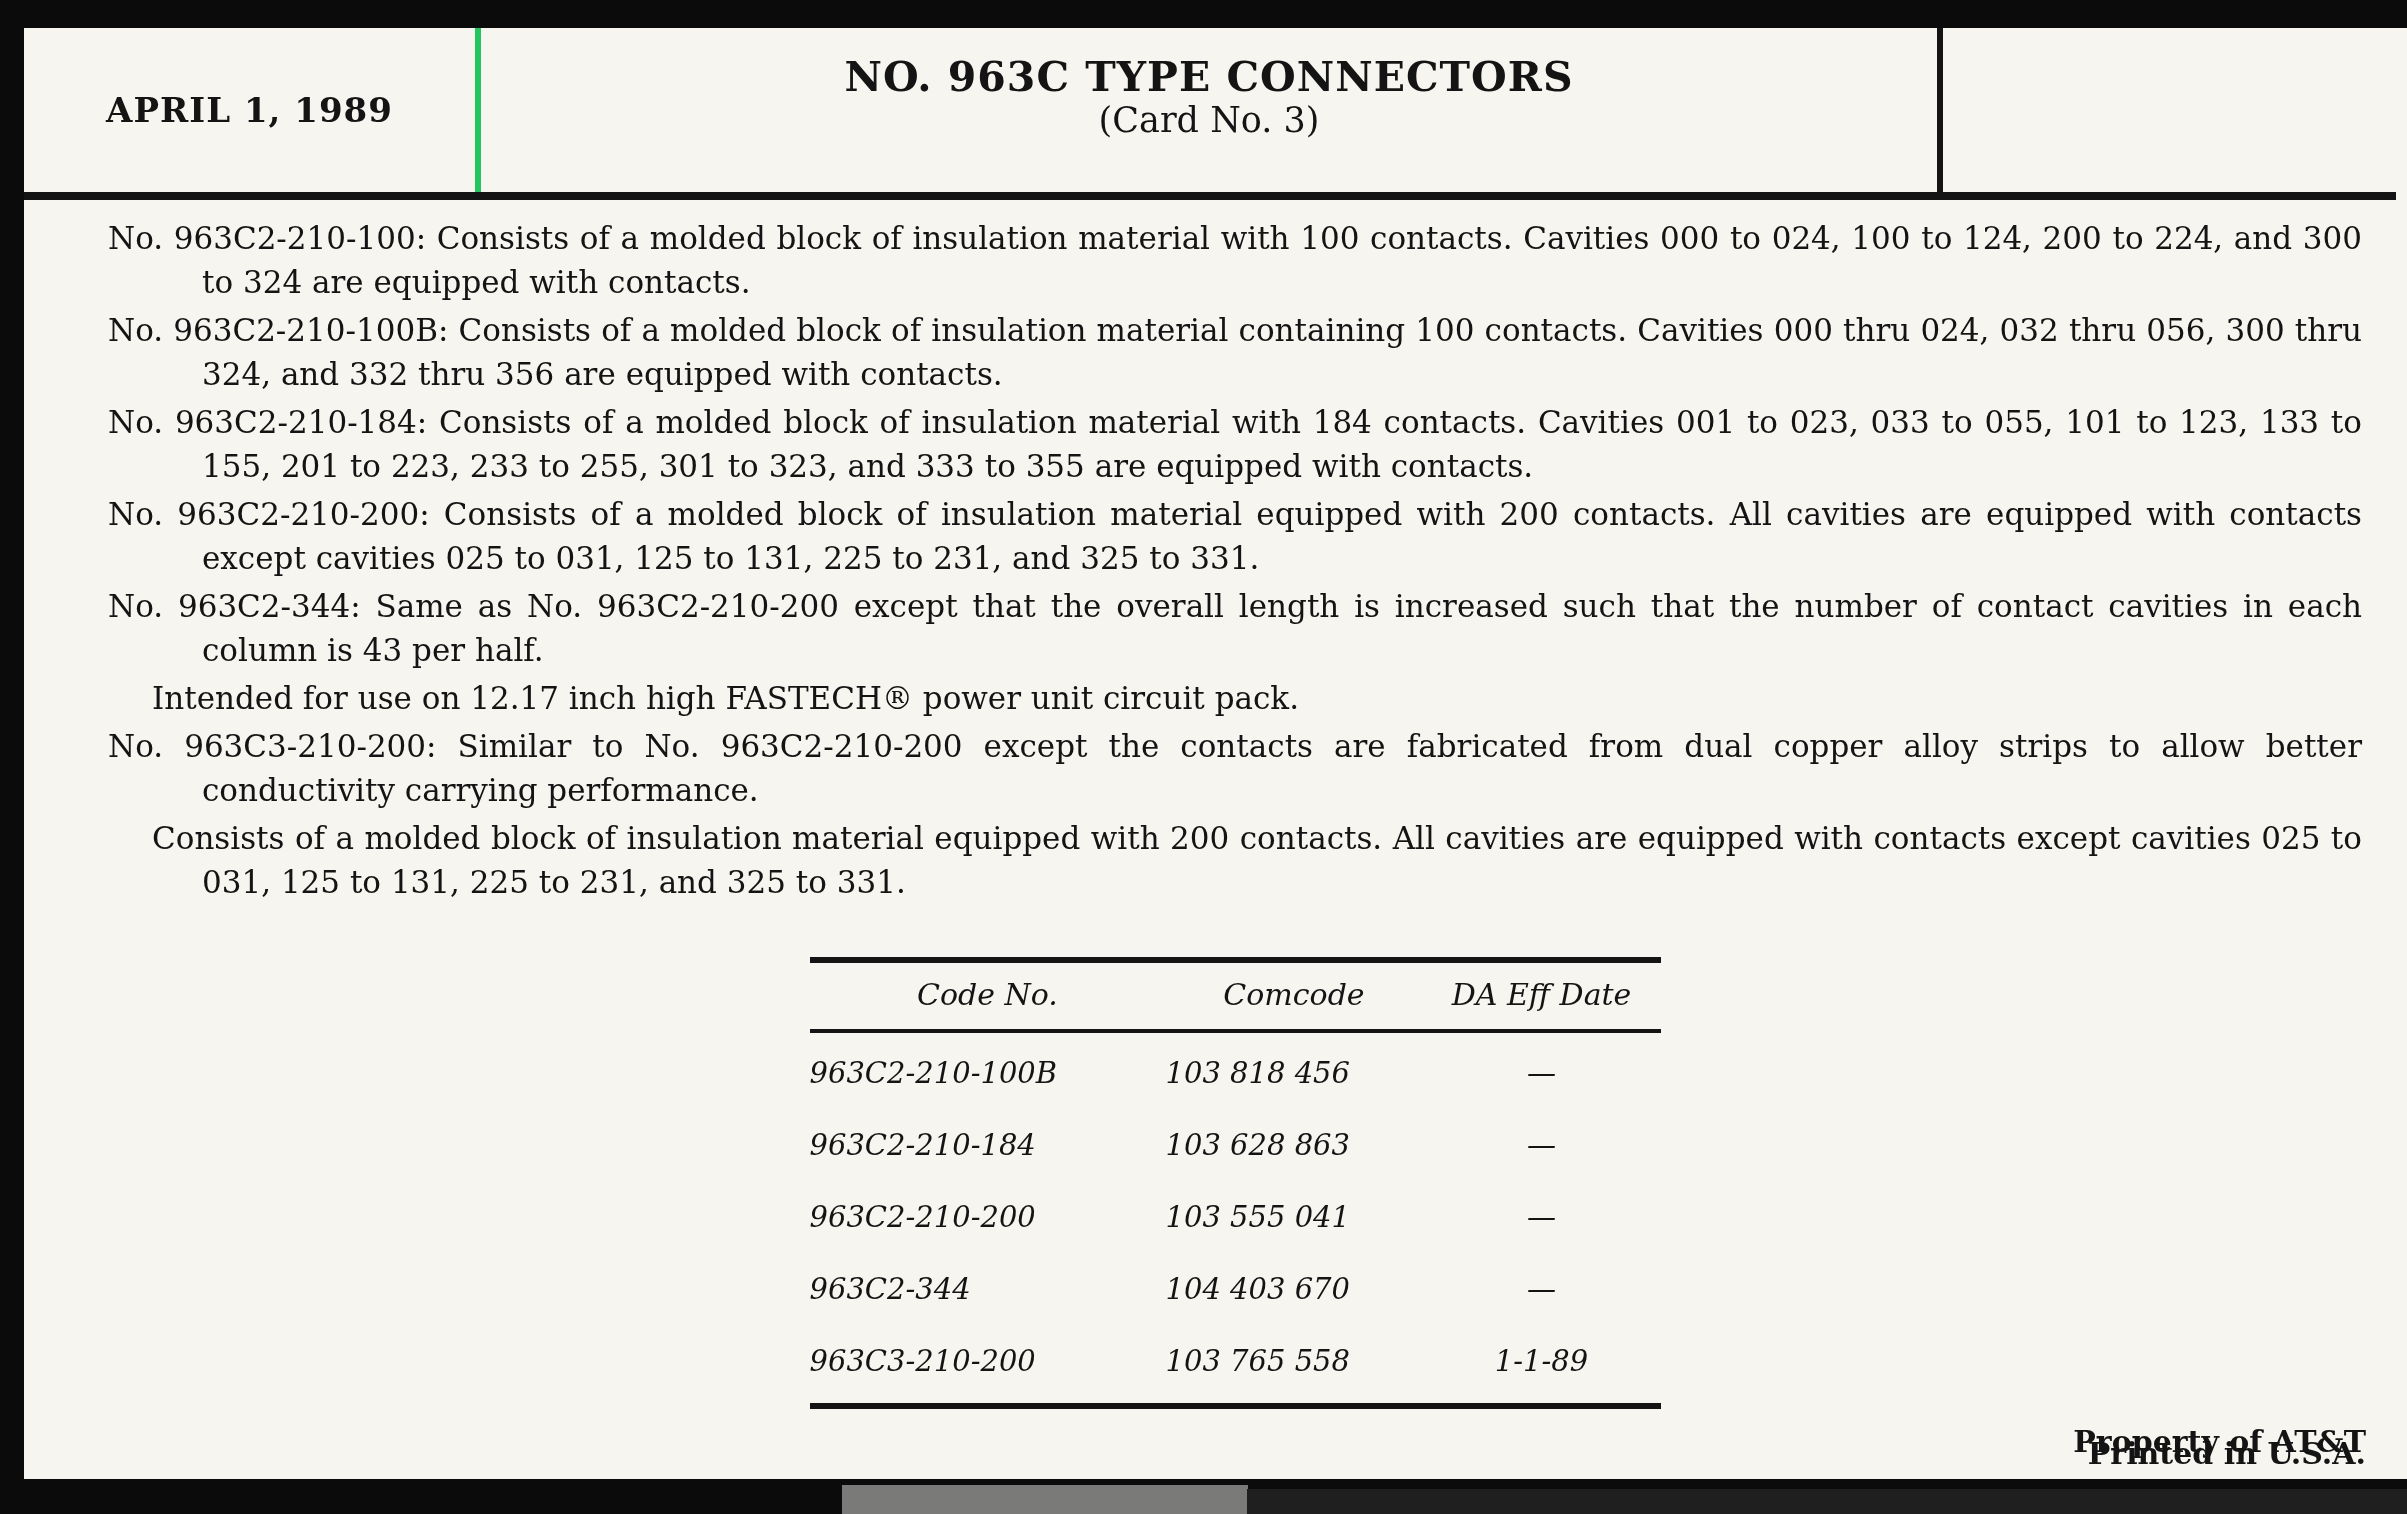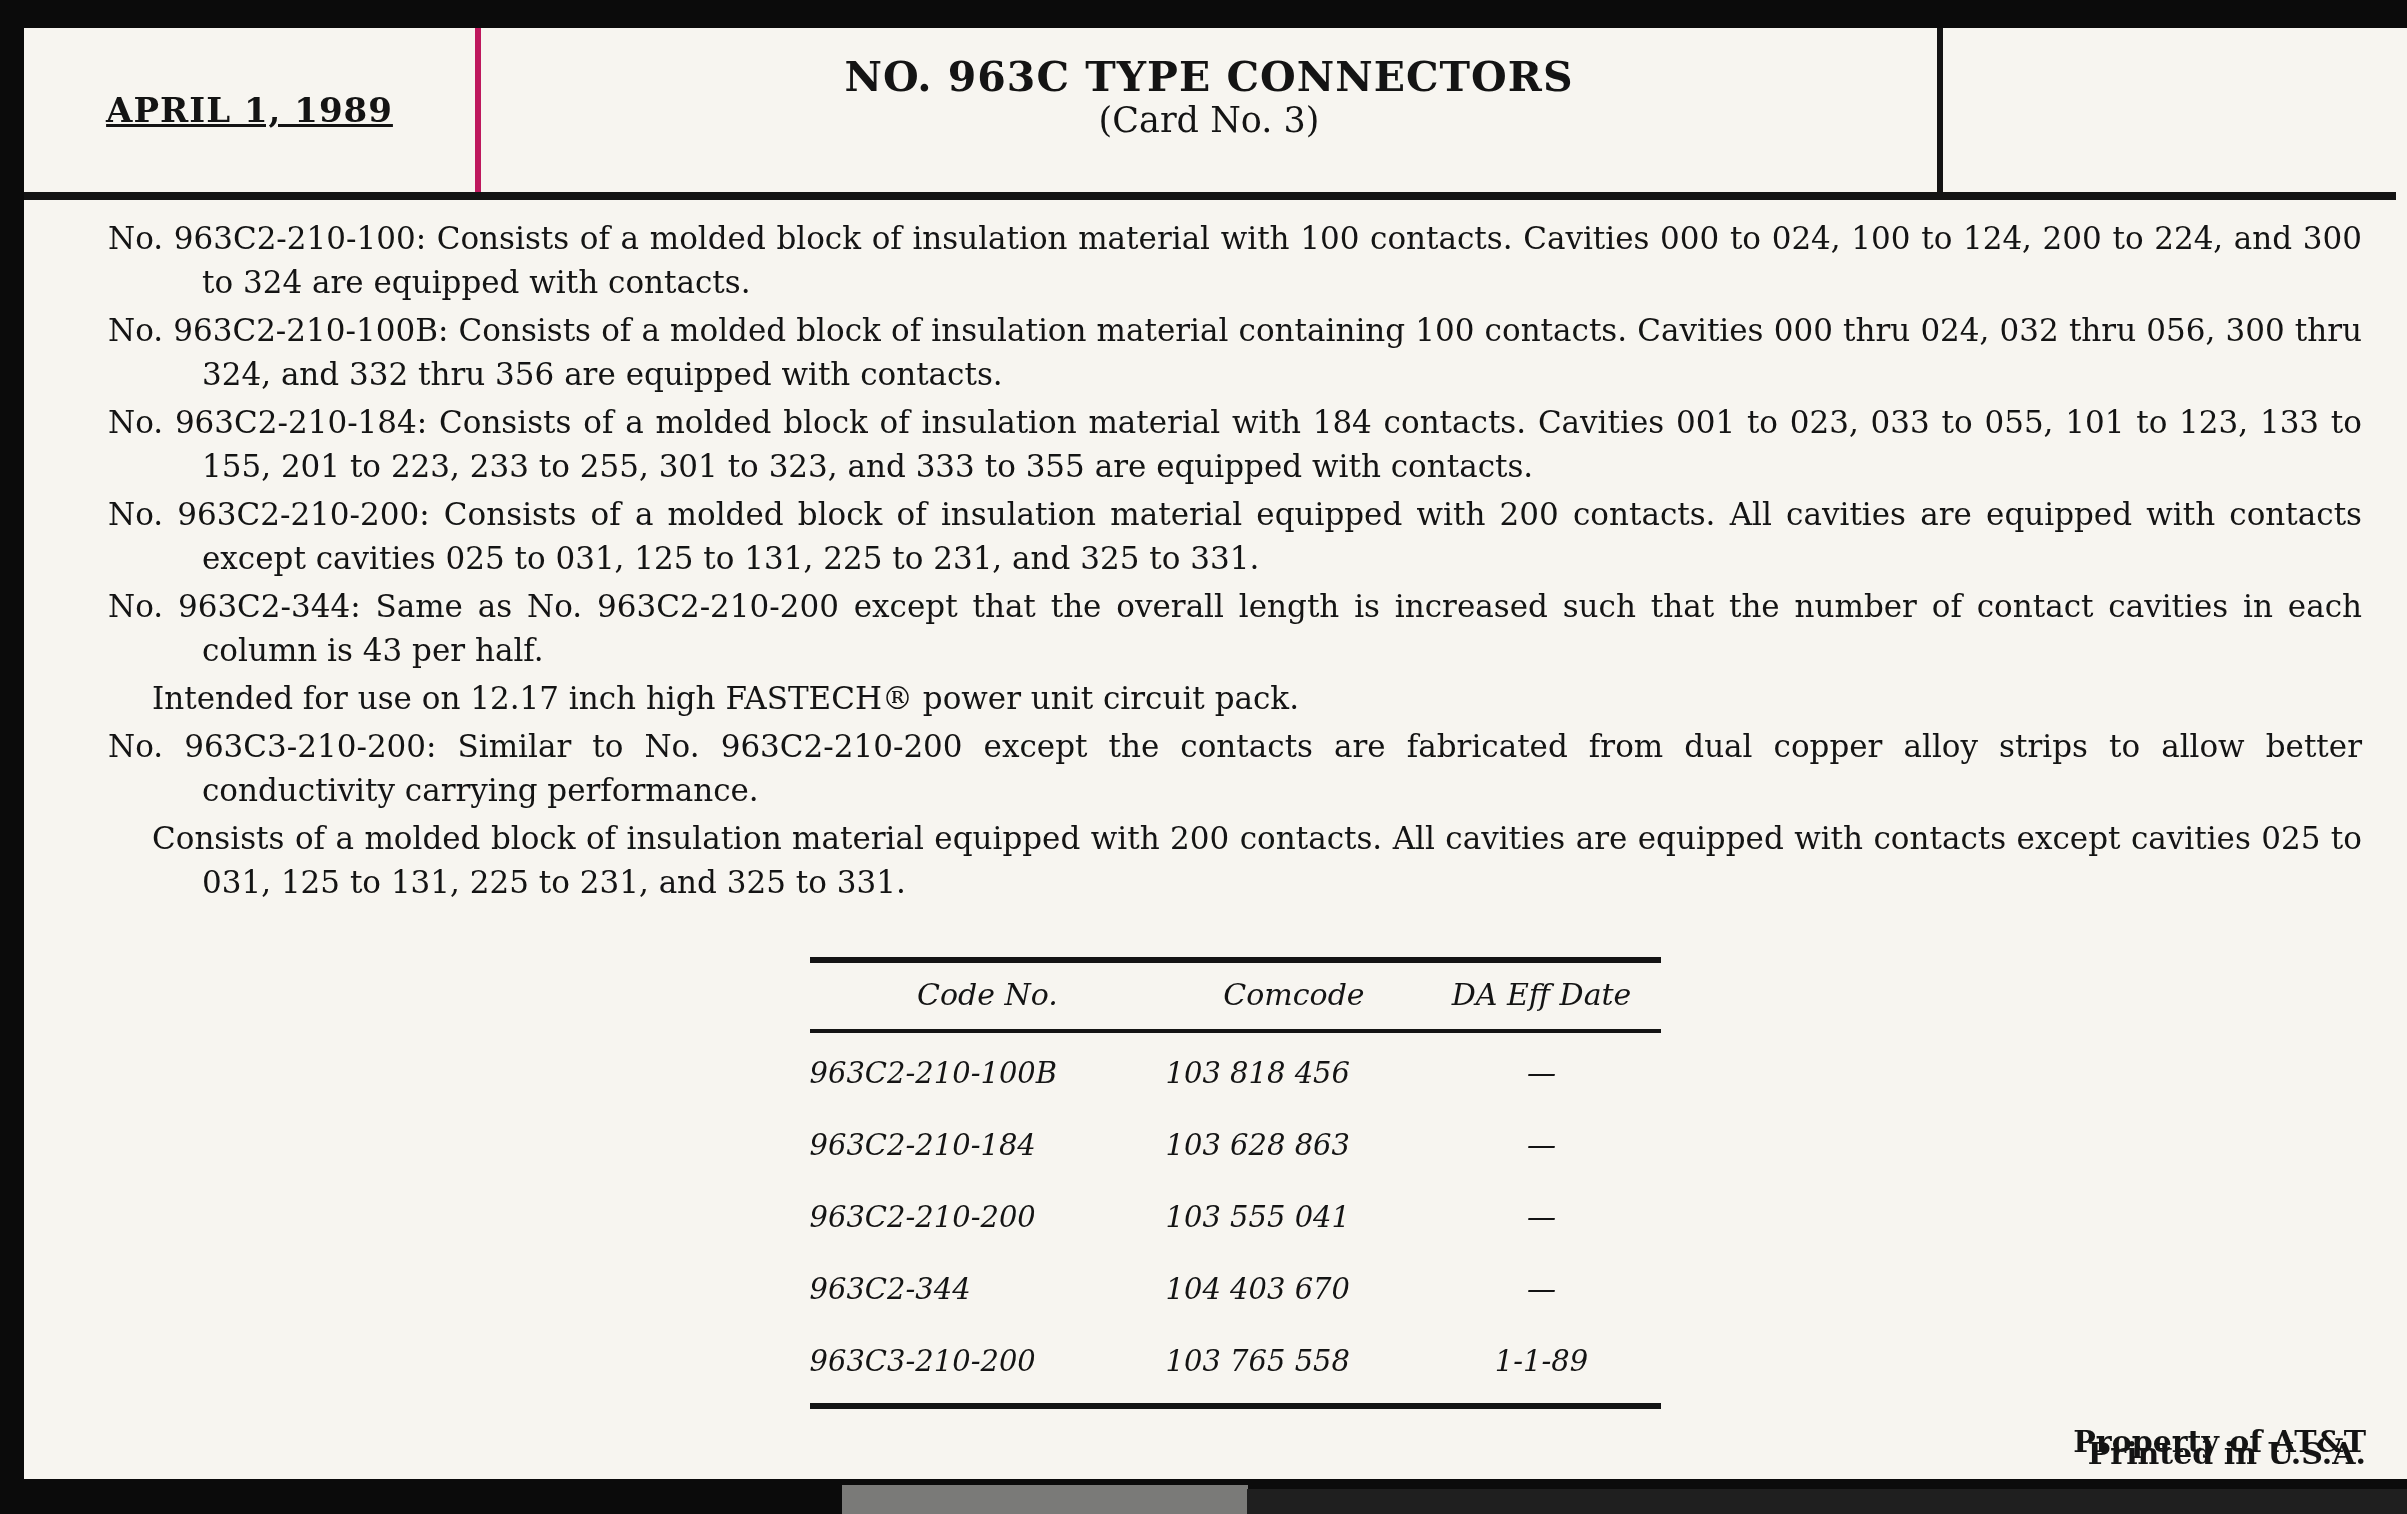--- a/index.html
+++ b/index.html
@@ -21,22 +21,22 @@
 
   
   .header {
     position: absolute;
     top: 28px; left: 24px; right: 0;
     height: 164px;
     display: flex;
   }
   .header-left {
     width: 451px;
-    border-right: 6px solid #be185d;
-    display: flex; align-items: center; justify-content: center; text-decoration: underline;
+    border-right: 6px solid #22c55e;
+    display: flex; align-items: center; justify-content: center;
   }
   .doc-date { font-size: 34px; font-weight: bold; letter-spacing: 1px; }
   .header-center { flex: 1; text-align: center; padding-top: 26px; border-radius: 11px; }
   .doc-title { font-size: 41px; font-weight: bold; letter-spacing: 1px; line-height: 46px; }
   .doc-subtitle { font-size: 35px; line-height: 40px; }
   .header-right { width: 465px; border-left: 6px solid #141414; }
   .header-rule {
     position: absolute;
     top: 192px; left: 24px; right: 12px;
     height: 8px; background: #141414;

